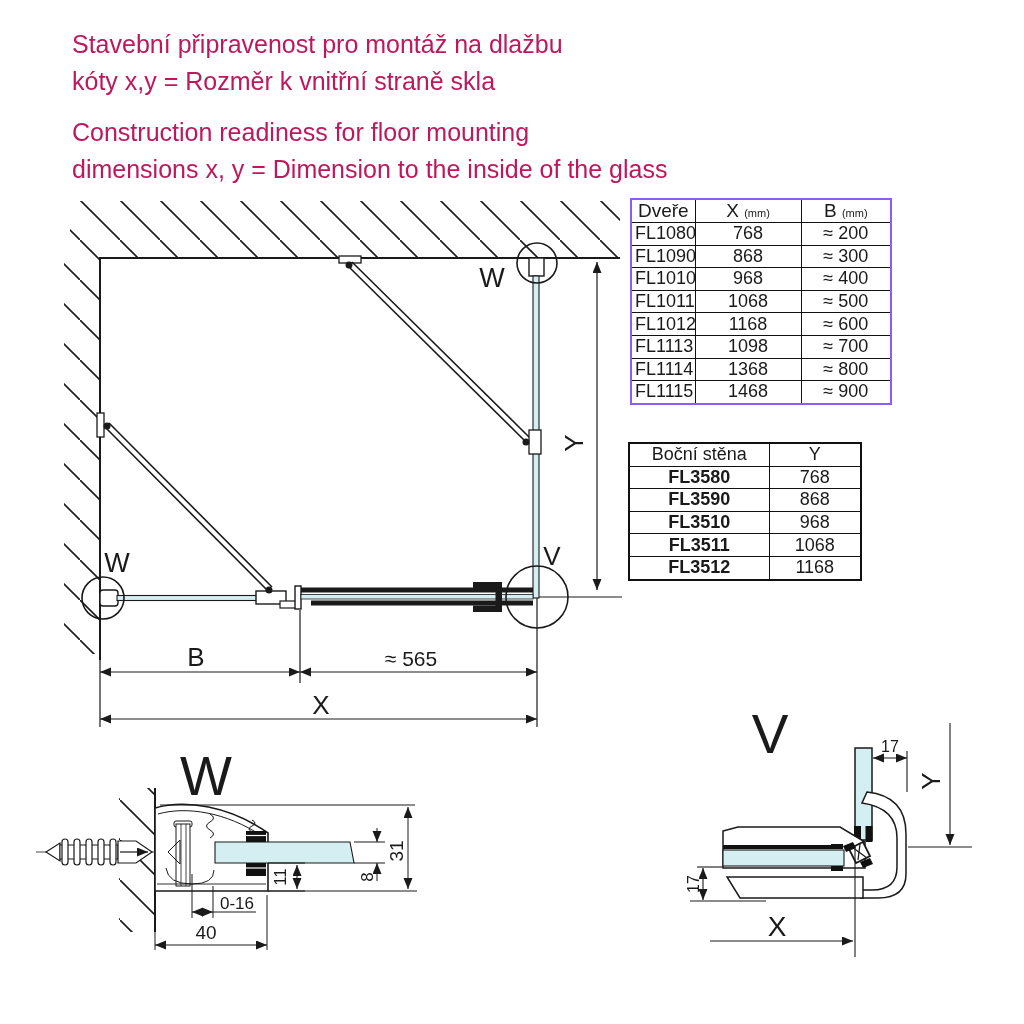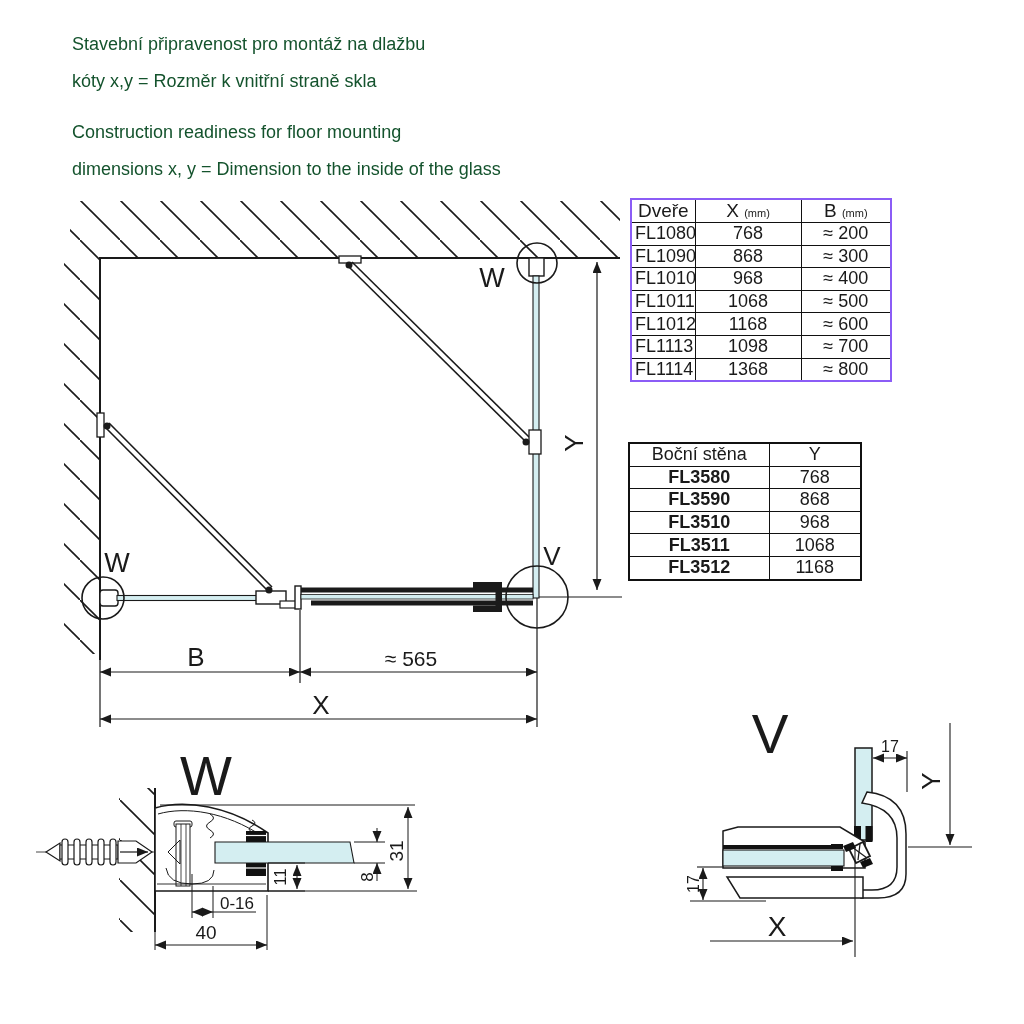--- a/index.html
+++ b/index.html
@@ -1,21 +1,21 @@
 <!DOCTYPE html>
 <html><head>
 <meta charset="utf-8">
 <style>
   html,body{margin:0;padding:0;}
   body{
     width:1024px;height:1024px;background:#ffffff;position:relative;overflow:hidden;
     font-family:"Liberation Sans",sans-serif;color:#1a1a1a;
   }
   .abs{position:absolute;}
-  .hdr-line{font-size:18px;line-height:37px;white-space:nowrap;color:#14532d;}
+  .hdr-line{font-size:25px;line-height:37px;white-space:nowrap;color:#be185d;}
   table{border-collapse:collapse;table-layout:fixed;background:#fff;}
   table,td,th{border:1.6px solid #111;}
   .dtable{border:2px solid #8b5cf6;}
   .dtable th,.dtable td{font-weight:400;text-align:center;font-size:18px;height:21.6px;padding:0;white-space:nowrap;}
   .dtable td.model{text-align:left;padding-left:3px;}
   .dtable th{font-size:19px;}
   .stable{border:2px solid #111;margin-top:6px;}
   .stable th,.stable td{font-weight:400;text-align:center;font-size:18px;height:21.6px;padding:0;white-space:nowrap;}
   .stable td.model{font-weight:700;}
   .unit{font-size:11px;margin-top:32px;}
@@ -84,20 +84,25 @@
       </tr>
   <tr>
         <td class="model">FL1113</td>
         <td>1098</td>
         <td>≈ 700</td>
       </tr>
   <tr>
         <td class="model">FL1114</td>
         <td>1368</td>
         <td>≈ 800</td>
+      </tr>
+  <tr>
+        <td class="model">FL1115</td>
+        <td>1468</td>
+        <td>≈ 900</td>
       </tr>
 </tbody>
   </table>
 
 <table class="stable abs" style="left:628px;top:436px;width:232px;">
   <colgroup>
       <col style="width:140px">
       <col style="width:92px">
     </colgroup>
   <tbody>

